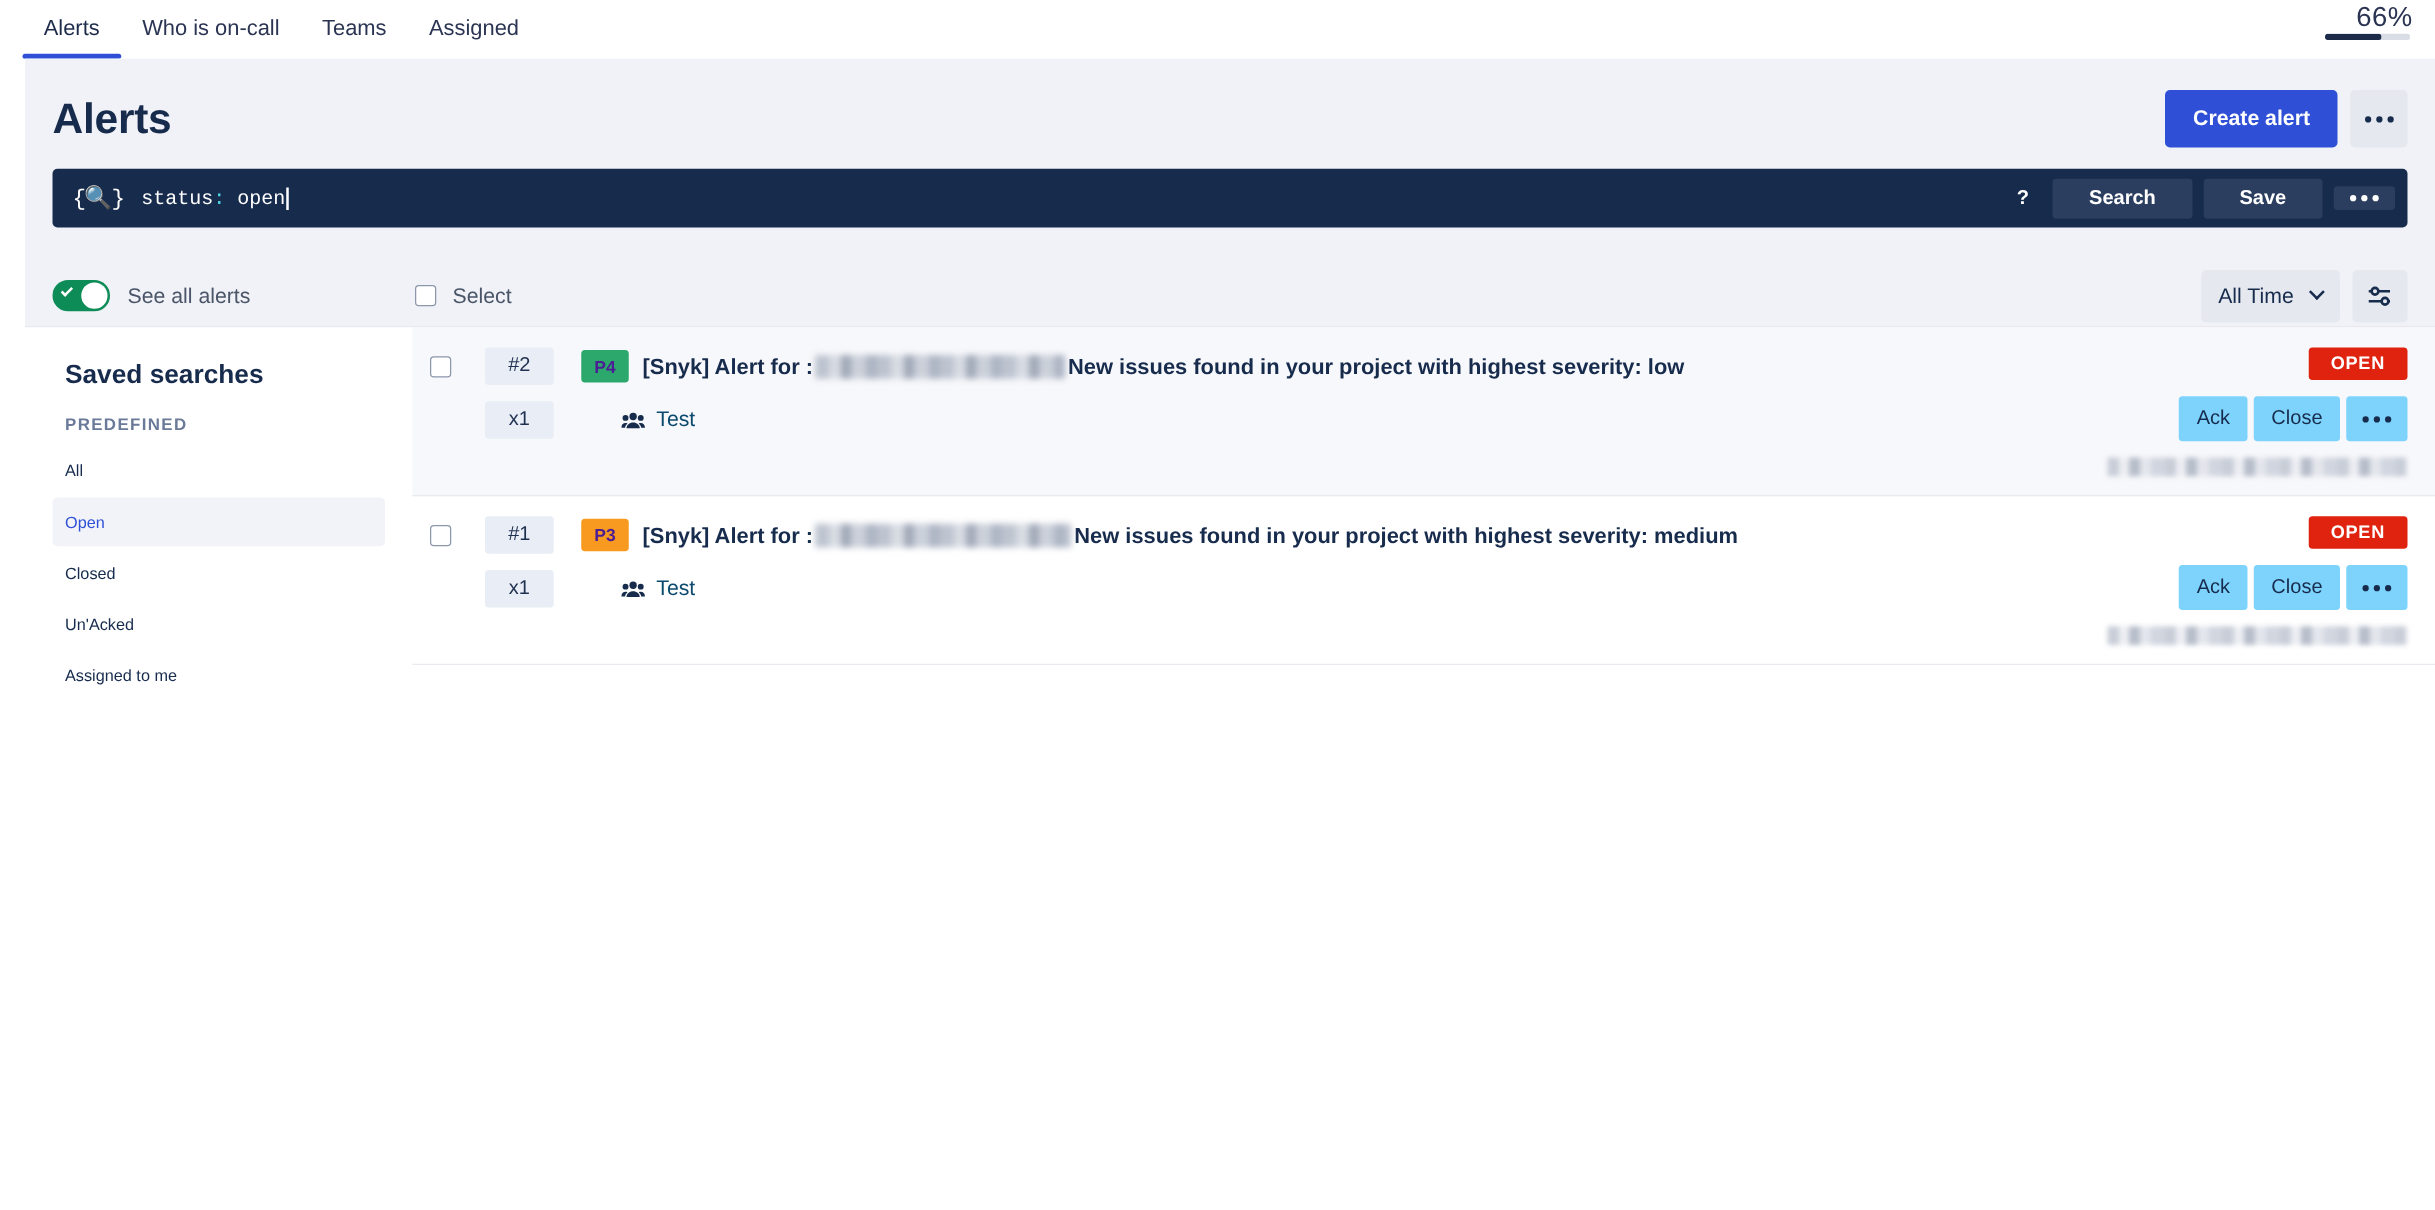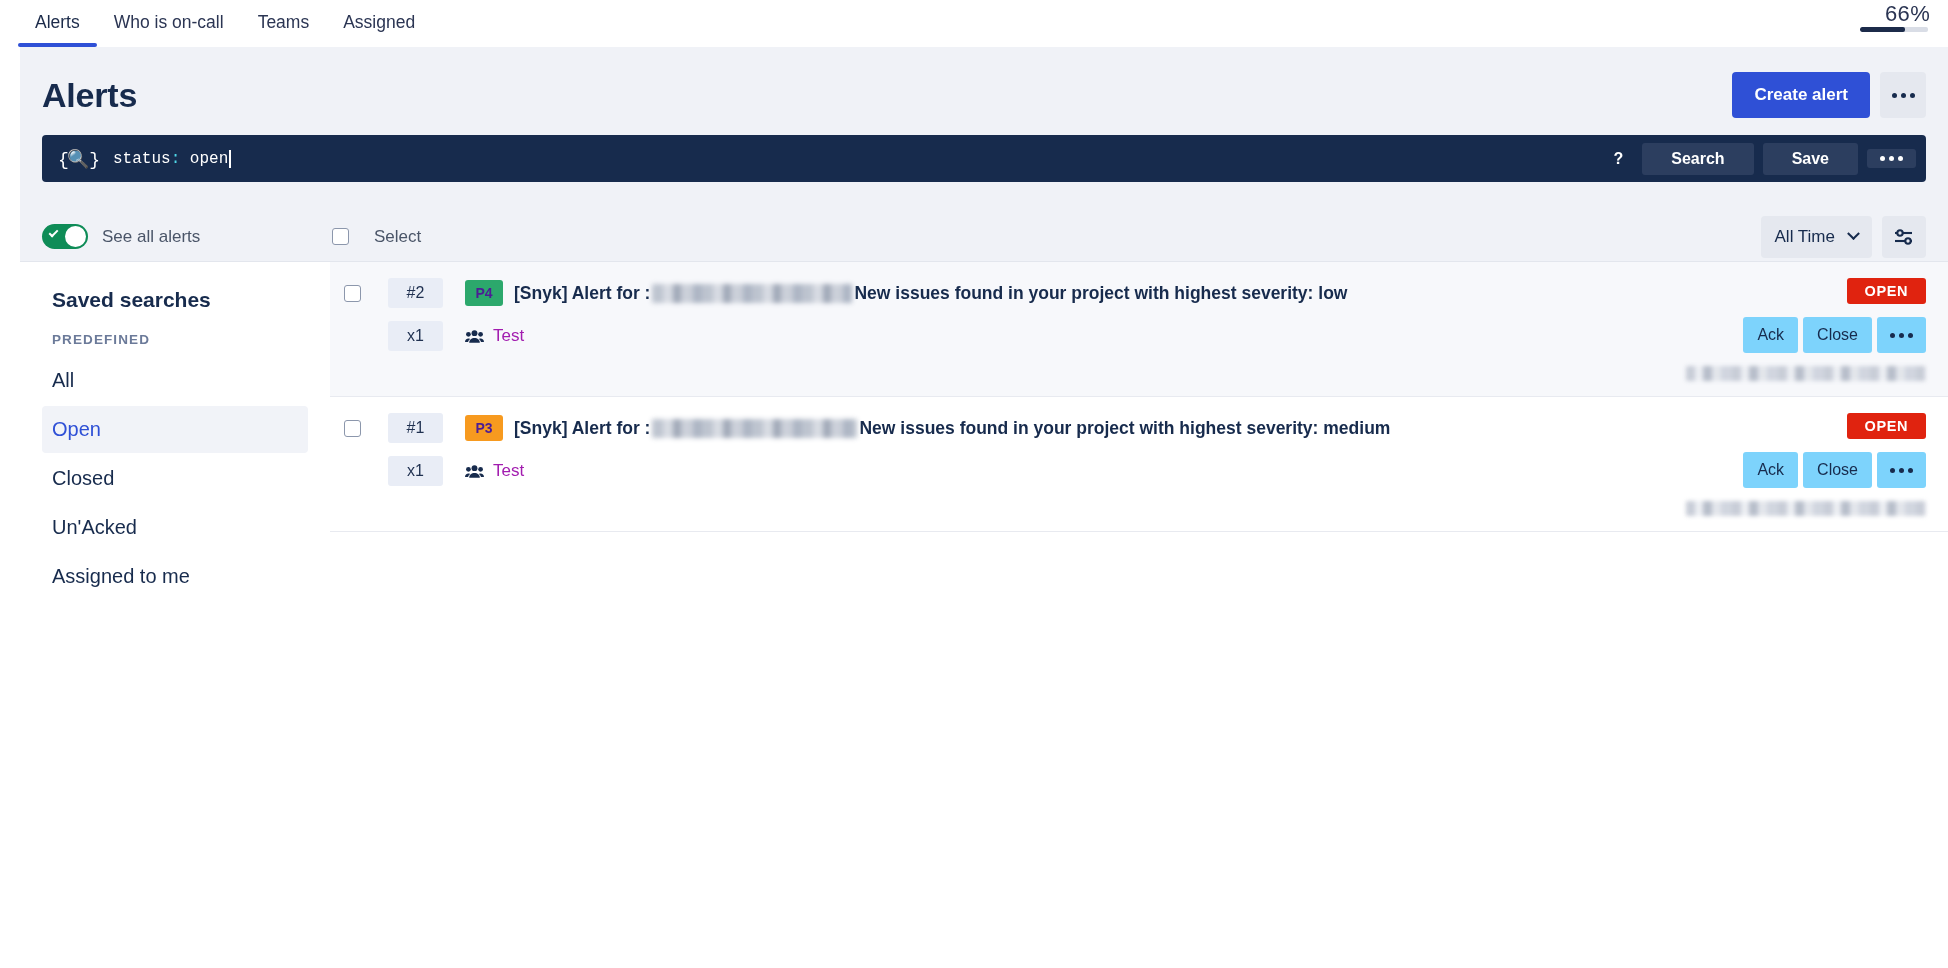--- a/index.html
+++ b/index.html
@@ -198,21 +198,21 @@
     width: 21px; height: 21px; border-radius: 50%;
     background: #ffffff;
   }
   .toggle .chk {
     position: absolute; left: 7px; top: 6px;
     width: 9px; height: 5px;
     border-left: 2px solid #fff; border-bottom: 2px solid #fff;
     transform: rotate(-45deg);
   }
   .tb-label { font-size: 17px; color: #4A5568; }
-  .sel-wrap { display: flex; align-items: center; gap: 25px; text-align: right; }
+  .sel-wrap { display: flex; align-items: center; gap: 13px; text-align: right; }
   .cbox {
     width: 17px; height: 17px;
     border: 1.6px solid #8C97AC;
     border-radius: 3px;
     background: #fff;
     cursor: pointer;
   }
   .toolbar-right { margin-left: auto; display: flex; align-items: center; gap: 10px; }
   .time-select {
     background: #E5E8EF;
@@ -234,21 +234,21 @@
   
   .body-area { display: flex; height: 706px; background: #fff; }
   .sidebar { width: 310px; padding: 26px 22px 0 22px; background: #fff; }
   .sb-title { font-size: 21px; color: #172B4D; font-weight: bold; margin-bottom: 20px; padding-left: 10px; }
   .sb-sub {
     font-size: 13.5px; color: #6B7A99;
     letter-spacing: 1.1px; font-weight: bold;
     margin-bottom: 10px; padding-left: 10px;
   }
   .sb-item {
-    font-size: 20px;
+    font-size: 13px;
     color: #172B4D;
     padding: 12px 10px;
     border-radius: 4px;
     margin-bottom: 2px;
     cursor: pointer;
   }
   .sb-item.active { background: #F1F3F8; color: #2F50D6; }
 
   .list { flex: 1; padding-top: 0; }
   .alert-row {
@@ -300,24 +300,25 @@
         #c8cdd7 29px, #c8cdd7 41px,
         #a7b0c0 41px, #a7b0c0 50px);
     filter: blur(2.4px);
     opacity: .92;
     vertical-align: middle;
   }
   .row-line2 {
     display: flex; align-items: center;
     margin-top: 13px;
     padding-left: 44px;
+    gap: 32px;
   }
   .row-line2 .count-badge { margin-right: 22px; }
   .team { display: flex; align-items: center; gap: 9px; }
-  .team-label { font-size: 17px; color: #a21caf; }
+  .team-label { font-size: 17px; color: #0c4a6e; }
 
   .row-right {
     position: absolute;
     right: 22px; top: 16px;
     display: flex; flex-direction: column; align-items: flex-end;
   }
   .status-badge {
     background: #E0230F;
     color: #fff;
     font-size: 14.5px; font-weight: bold;

